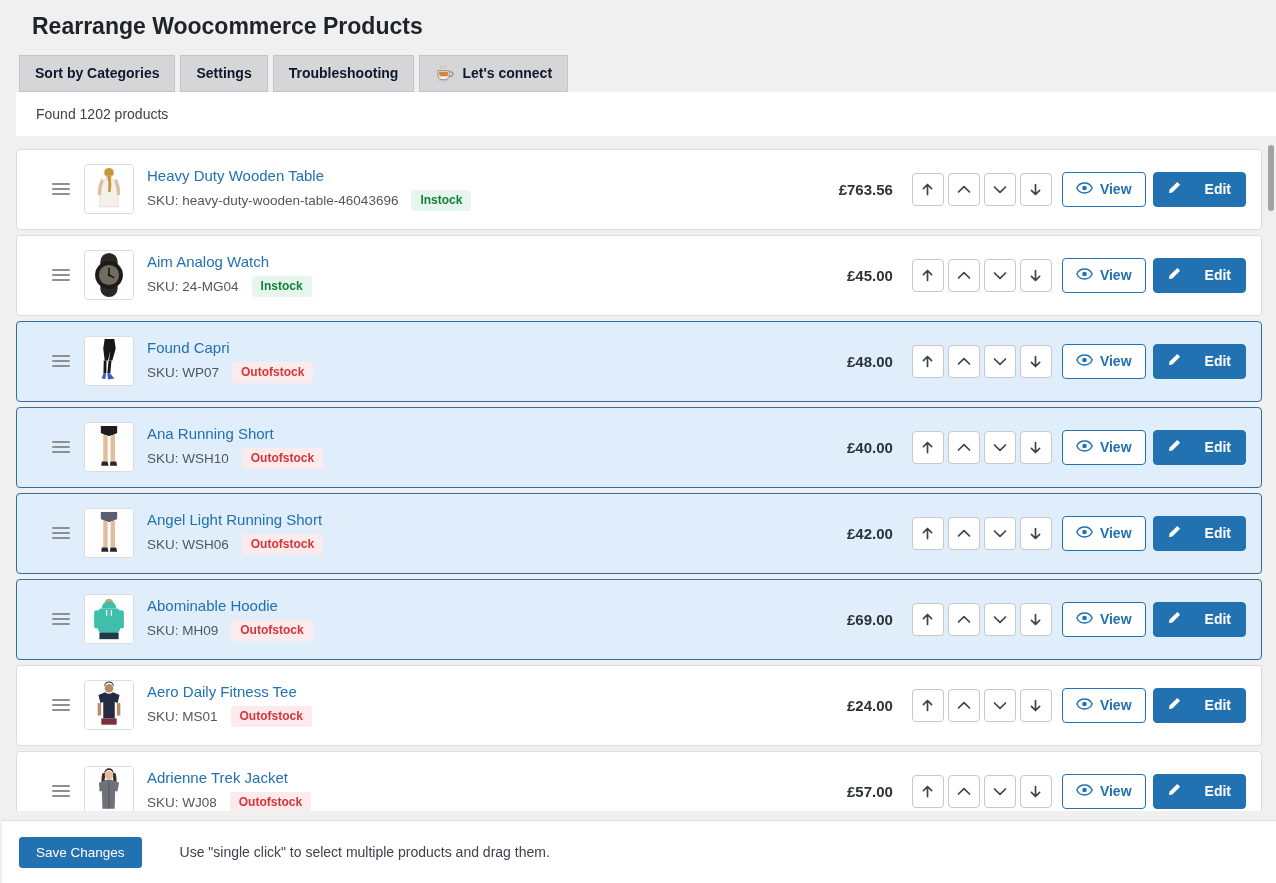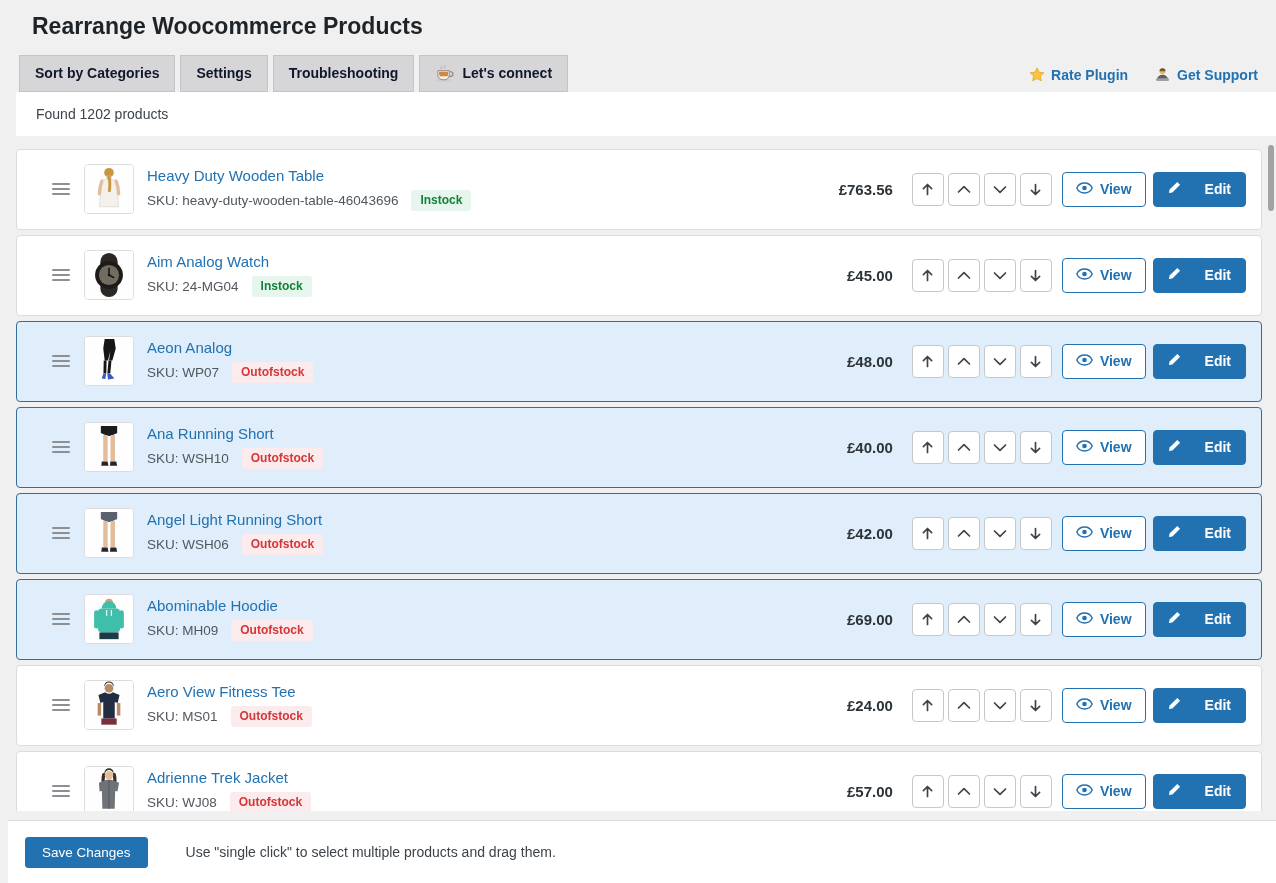--- a/index.html
+++ b/index.html
@@ -86,21 +86,21 @@
     display:flex;align-items:center;gap:7px;cursor:pointer;
   }
   .edit-btn{
     margin-left:7px;height:35px;padding:0 14px;
     background:var(--accent);border:1px solid var(--accent);border-radius:4px;
     color:#fff;font-size:14px;font-weight:600;font-family:inherit;
     display:flex;align-items:center;gap:24px;cursor:pointer;
   }
   
   .footer{
-    position:absolute;left:8px;right:0;top:820px;height:63px;
+    position:absolute;left:2px;right:0;top:820px;height:63px;
     background:#fff;border-top:1px solid #dcdcde;
     display:flex;align-items:center;z-index:5;
   }
   .save-btn{
     margin-left:17px;height:31px;padding:0 16px;
     background:var(--accent);color:#fff;border:1px solid var(--accent);border-radius:3px;
     font-size:13.5px;font-family:inherit;cursor:pointer;
   }
   .hint{margin-left:38px;font-size:14px;color:#3c434a;}
   
@@ -134,41 +134,20 @@
             <path d="M7 1.4c0 1-1 1.4-1 2.4M10.6.8c0 1-1 1.4-1 2.4" stroke="#b4aca2" stroke-width="1" fill="none" stroke-linecap="round"></path>
             <ellipse cx="9" cy="16" rx="8" ry="1.6" fill="#c9ccd0"></ellipse>
             <path d="M3 6h12v4.6a5 5 0 0 1-5 5H8a5 5 0 0 1-5-5z" fill="#f3eee7" stroke="#97877a" stroke-width="1"></path>
             <path d="M4.3 7.2h9.4v2.9c0 .8-.2 1.4-.5 1.9H5A7.4 7.4 0 0 1 4.3 7.2z" fill="#d08a3e"></path>
             <path d="M15 7.2h1.6a2.4 2.4 0 0 1 0 4.8h-1.9" fill="none" stroke="#97877a" stroke-width="1.2"></path>
           </svg>
         </span>
     <span class="tab-label">Let's connect</span>
   </a>
     </nav>
-  <div class="header-links" id="header-links">
-      <a class="hlink">
-    <span class="hl-icon">
-          <svg width="16" height="16" viewBox="0 0 16 16">
-            <path d="M8 .9l2.1 4.3 4.8.6-3.5 3.3.9 4.7L8 11.6l-4.3 2.2.9-4.7L1.1 5.8l4.8-.6z" fill="#f6c344" stroke="#dda415" stroke-width=".7"></path>
-          </svg>
-        </span>
-    <span class="hl-label">Rate Plugin</span>
-  </a>
-      <a class="hlink">
-    <span class="hl-icon">
-          <svg width="17" height="15" viewBox="0 0 17 15">
-            <circle cx="8.5" cy="4.2" r="3" fill="#efb45c"></circle>
-            <path d="M8.5 1.2a3 3 0 0 1 3 3l-6 0a3 3 0 0 1 3-3z" fill="#6b5540"></path>
-            <path d="M3 12.3c.6-3 2.6-4.6 5.5-4.6s4.9 1.6 5.5 4.6z" fill="#5a5f66"></path>
-            <rect x="2" y="11.3" width="13" height="2.6" rx="1.2" fill="#9aa0a6"></rect>
-          </svg>
-        </span>
-    <span class="hl-label">Get Support</span>
-  </a>
-    </div>
 </div>
 
 <div class="found-panel">
   <span>Found 1202 products</span>
 </div>
 
 <div class="rows" id="rows">
     <div class="row">
     <span class="drag">
         <i></i>
@@ -315,21 +294,21 @@
     <span class="thumb">
         <svg viewBox="0 0 50 50" xmlns="http://www.w3.org/2000/svg">
           <rect width="50" height="50" fill="#fefefe"></rect>
           <path d="M20.5 2h10l1.5 10-3.5 12.5h-3.5l1.5-10.5-2.5 10.5h-3.5l-1.5-12.5z" fill="#161616"></path>
           <path d="M24.5 24.5l-1.2 13.5h3l1.3-13.5zM19.5 24.5l-.3 13.5h3l.3-13.5z" fill="#161616"></path>
           <path d="M23.2 38l3.2.4 4.2 4.8-6.6 1z" fill="#3b5bc0"></path>
           <path d="M19.2 38l2.8.4-.8 5.4-3.8-.6z" fill="#3b5bc0"></path>
         </svg>
       </span>
     <div class="info">
-      <a class="pname">Aeon Analog</a>
+      <a class="pname">Found Capri</a>
       <div class="meta">
         <span class="sku">SKU: WP07</span>
         <span class="badge outofstock">Outofstock</span>
       </div>
     </div>
     <div class="right">
       <span class="price">£48.00</span>
       <button class="sq">
         <span>
             <svg width="15" height="15" viewBox="0 0 15 15" fill="none" stroke="currentColor" stroke-width="1.7" stroke-linecap="round" stroke-linejoin="round">
@@ -590,21 +569,21 @@
           <rect width="50" height="50" fill="#fefefe"></rect>
           <circle cx="25" cy="7.5" r="4.5" fill="#b98a63"></circle>
           <path d="M20.5 6a4.5 4.5 0 0 1 9 0l.4-1.5a5 5 0 0 0-9.8 0z" fill="#2b2320"></path>
           <path d="M14 14.5l7-2.8a6.5 6.5 0 0 0 8 0l7 2.8-2 8.5-3-1v17h-12v-17l-3 1z" fill="#232c42"></path>
           <rect x="13.2" y="23" width="3.6" height="13" fill="#b98a63"></rect>
           <rect x="33.2" y="23" width="3.6" height="13" fill="#b98a63"></rect>
           <rect x="17" y="39" width="16" height="6.5" fill="#7a2f3a"></rect>
         </svg>
       </span>
     <div class="info">
-      <a class="pname">Aero View Fitness Tee</a>
+      <a class="pname">Aero Daily Fitness Tee</a>
       <div class="meta">
         <span class="sku">SKU: MS01</span>
         <span class="badge outofstock">Outofstock</span>
       </div>
     </div>
     <div class="right">
       <span class="price">£24.00</span>
       <button class="sq">
         <span>
             <svg width="15" height="15" viewBox="0 0 15 15" fill="none" stroke="currentColor" stroke-width="1.7" stroke-linecap="round" stroke-linejoin="round">

